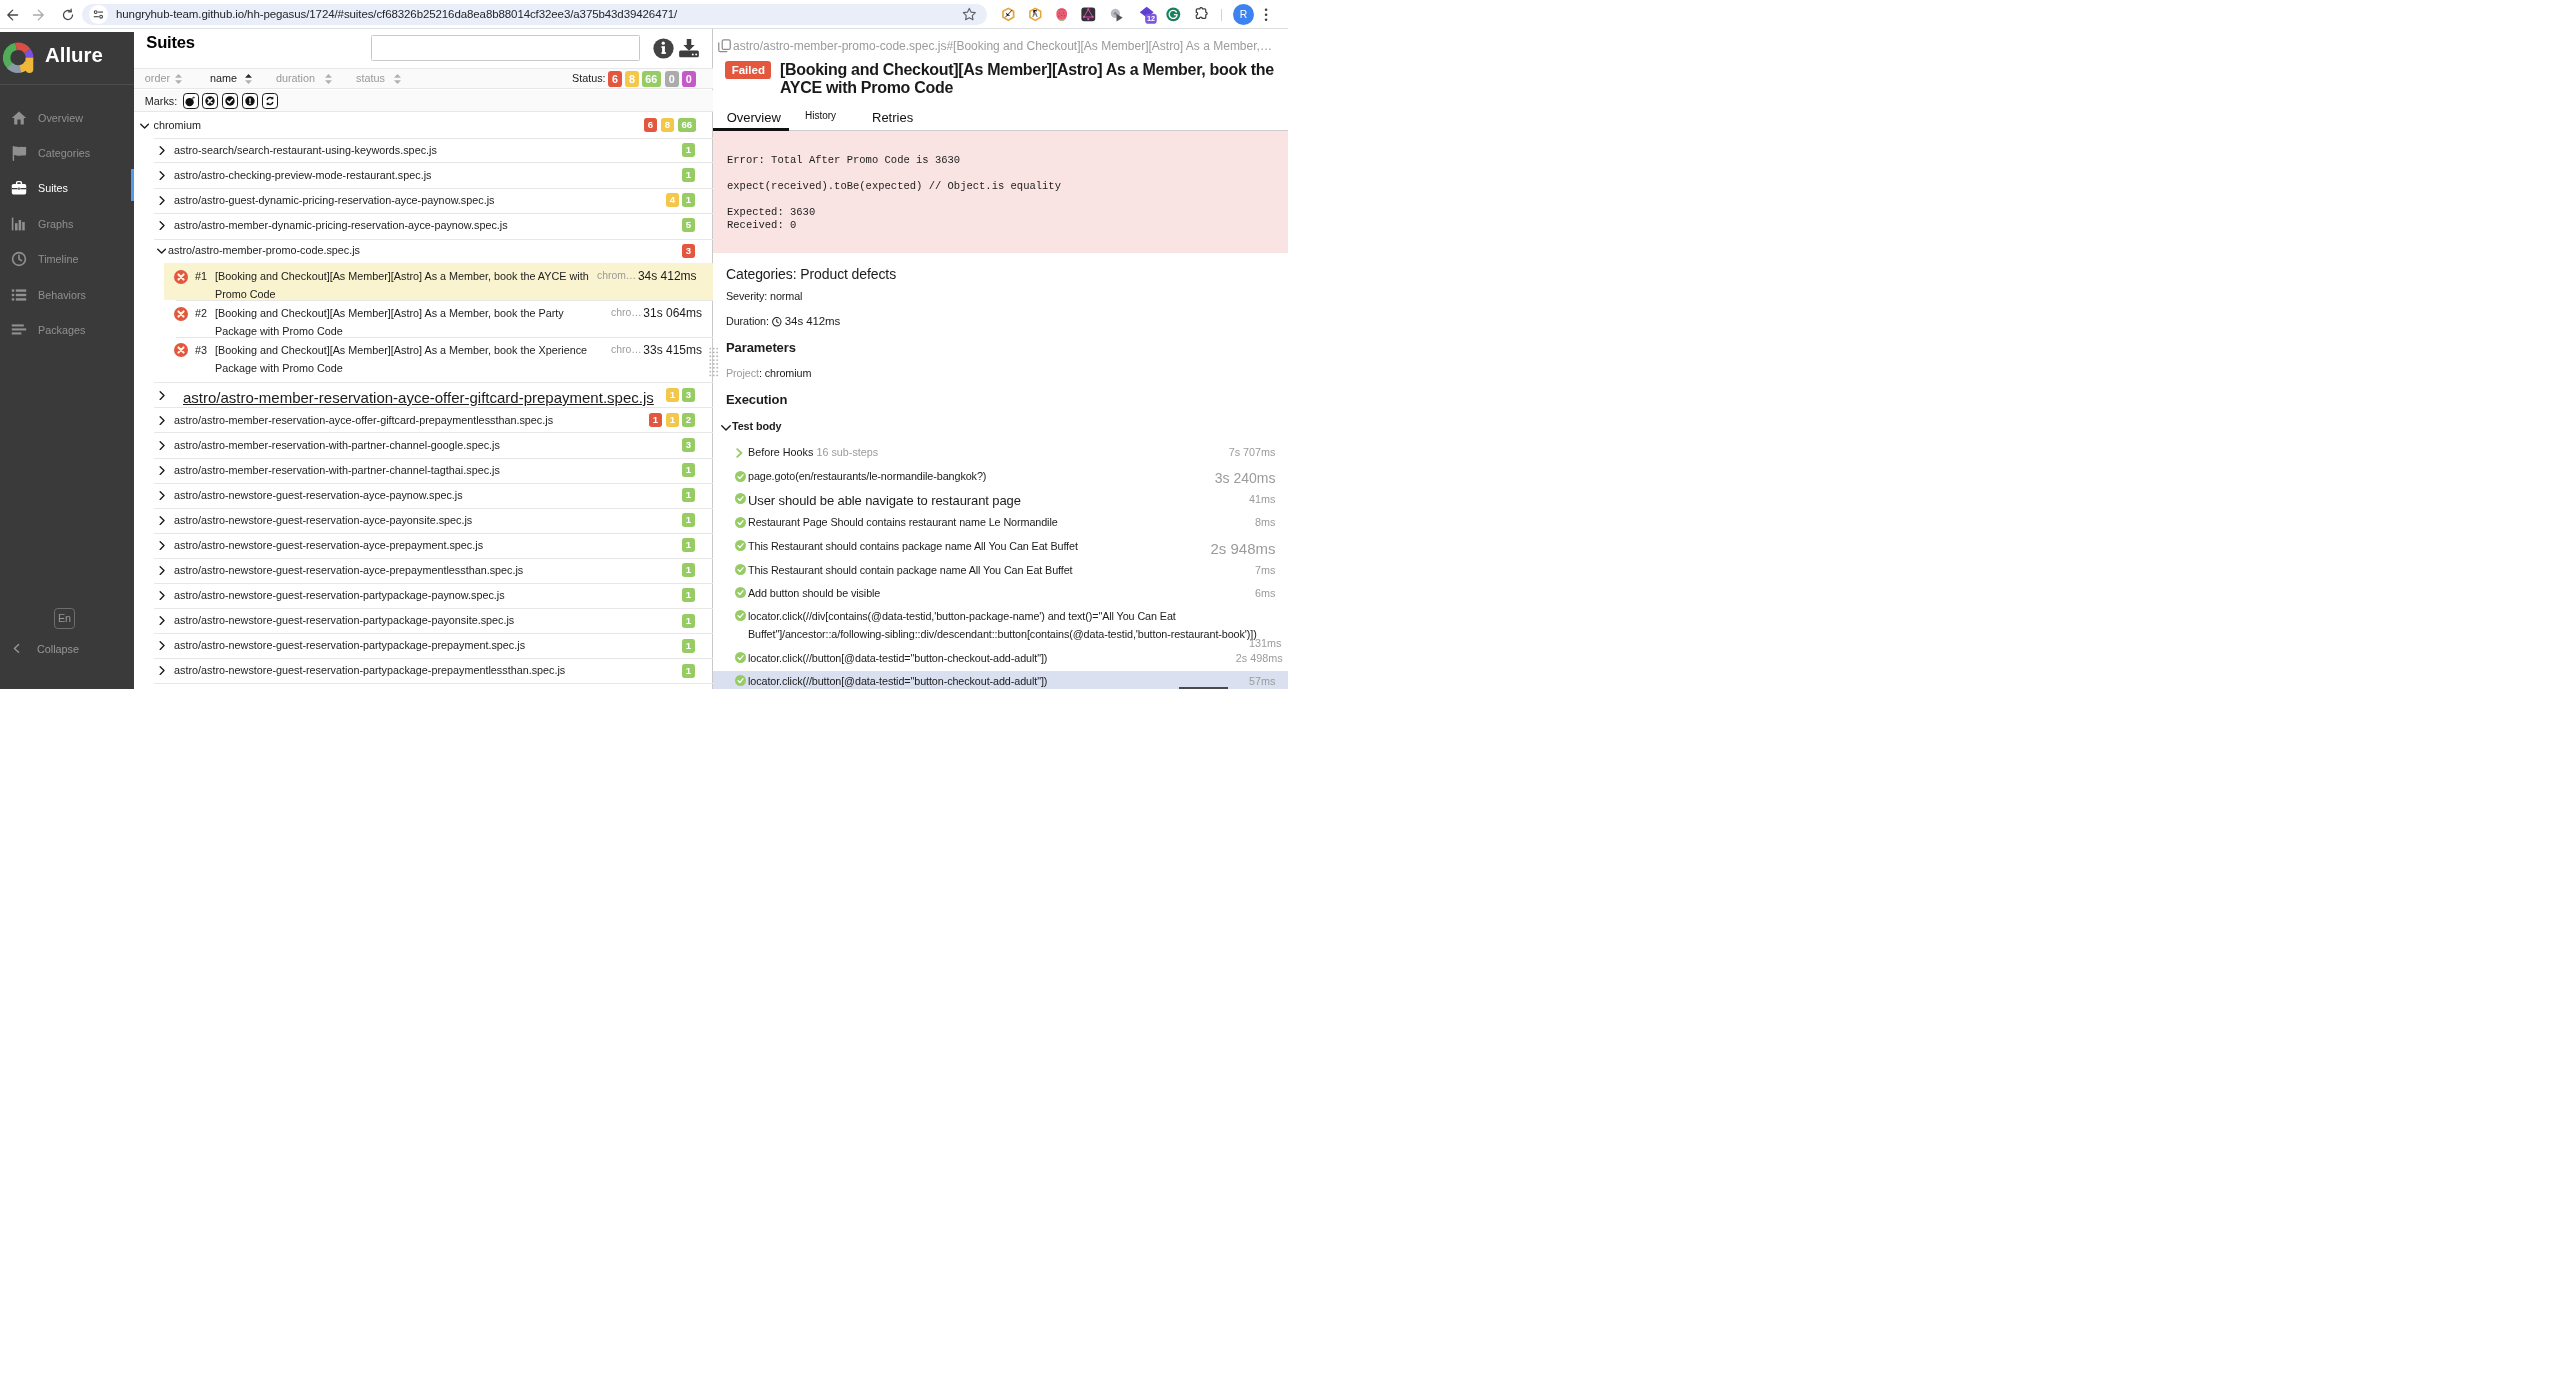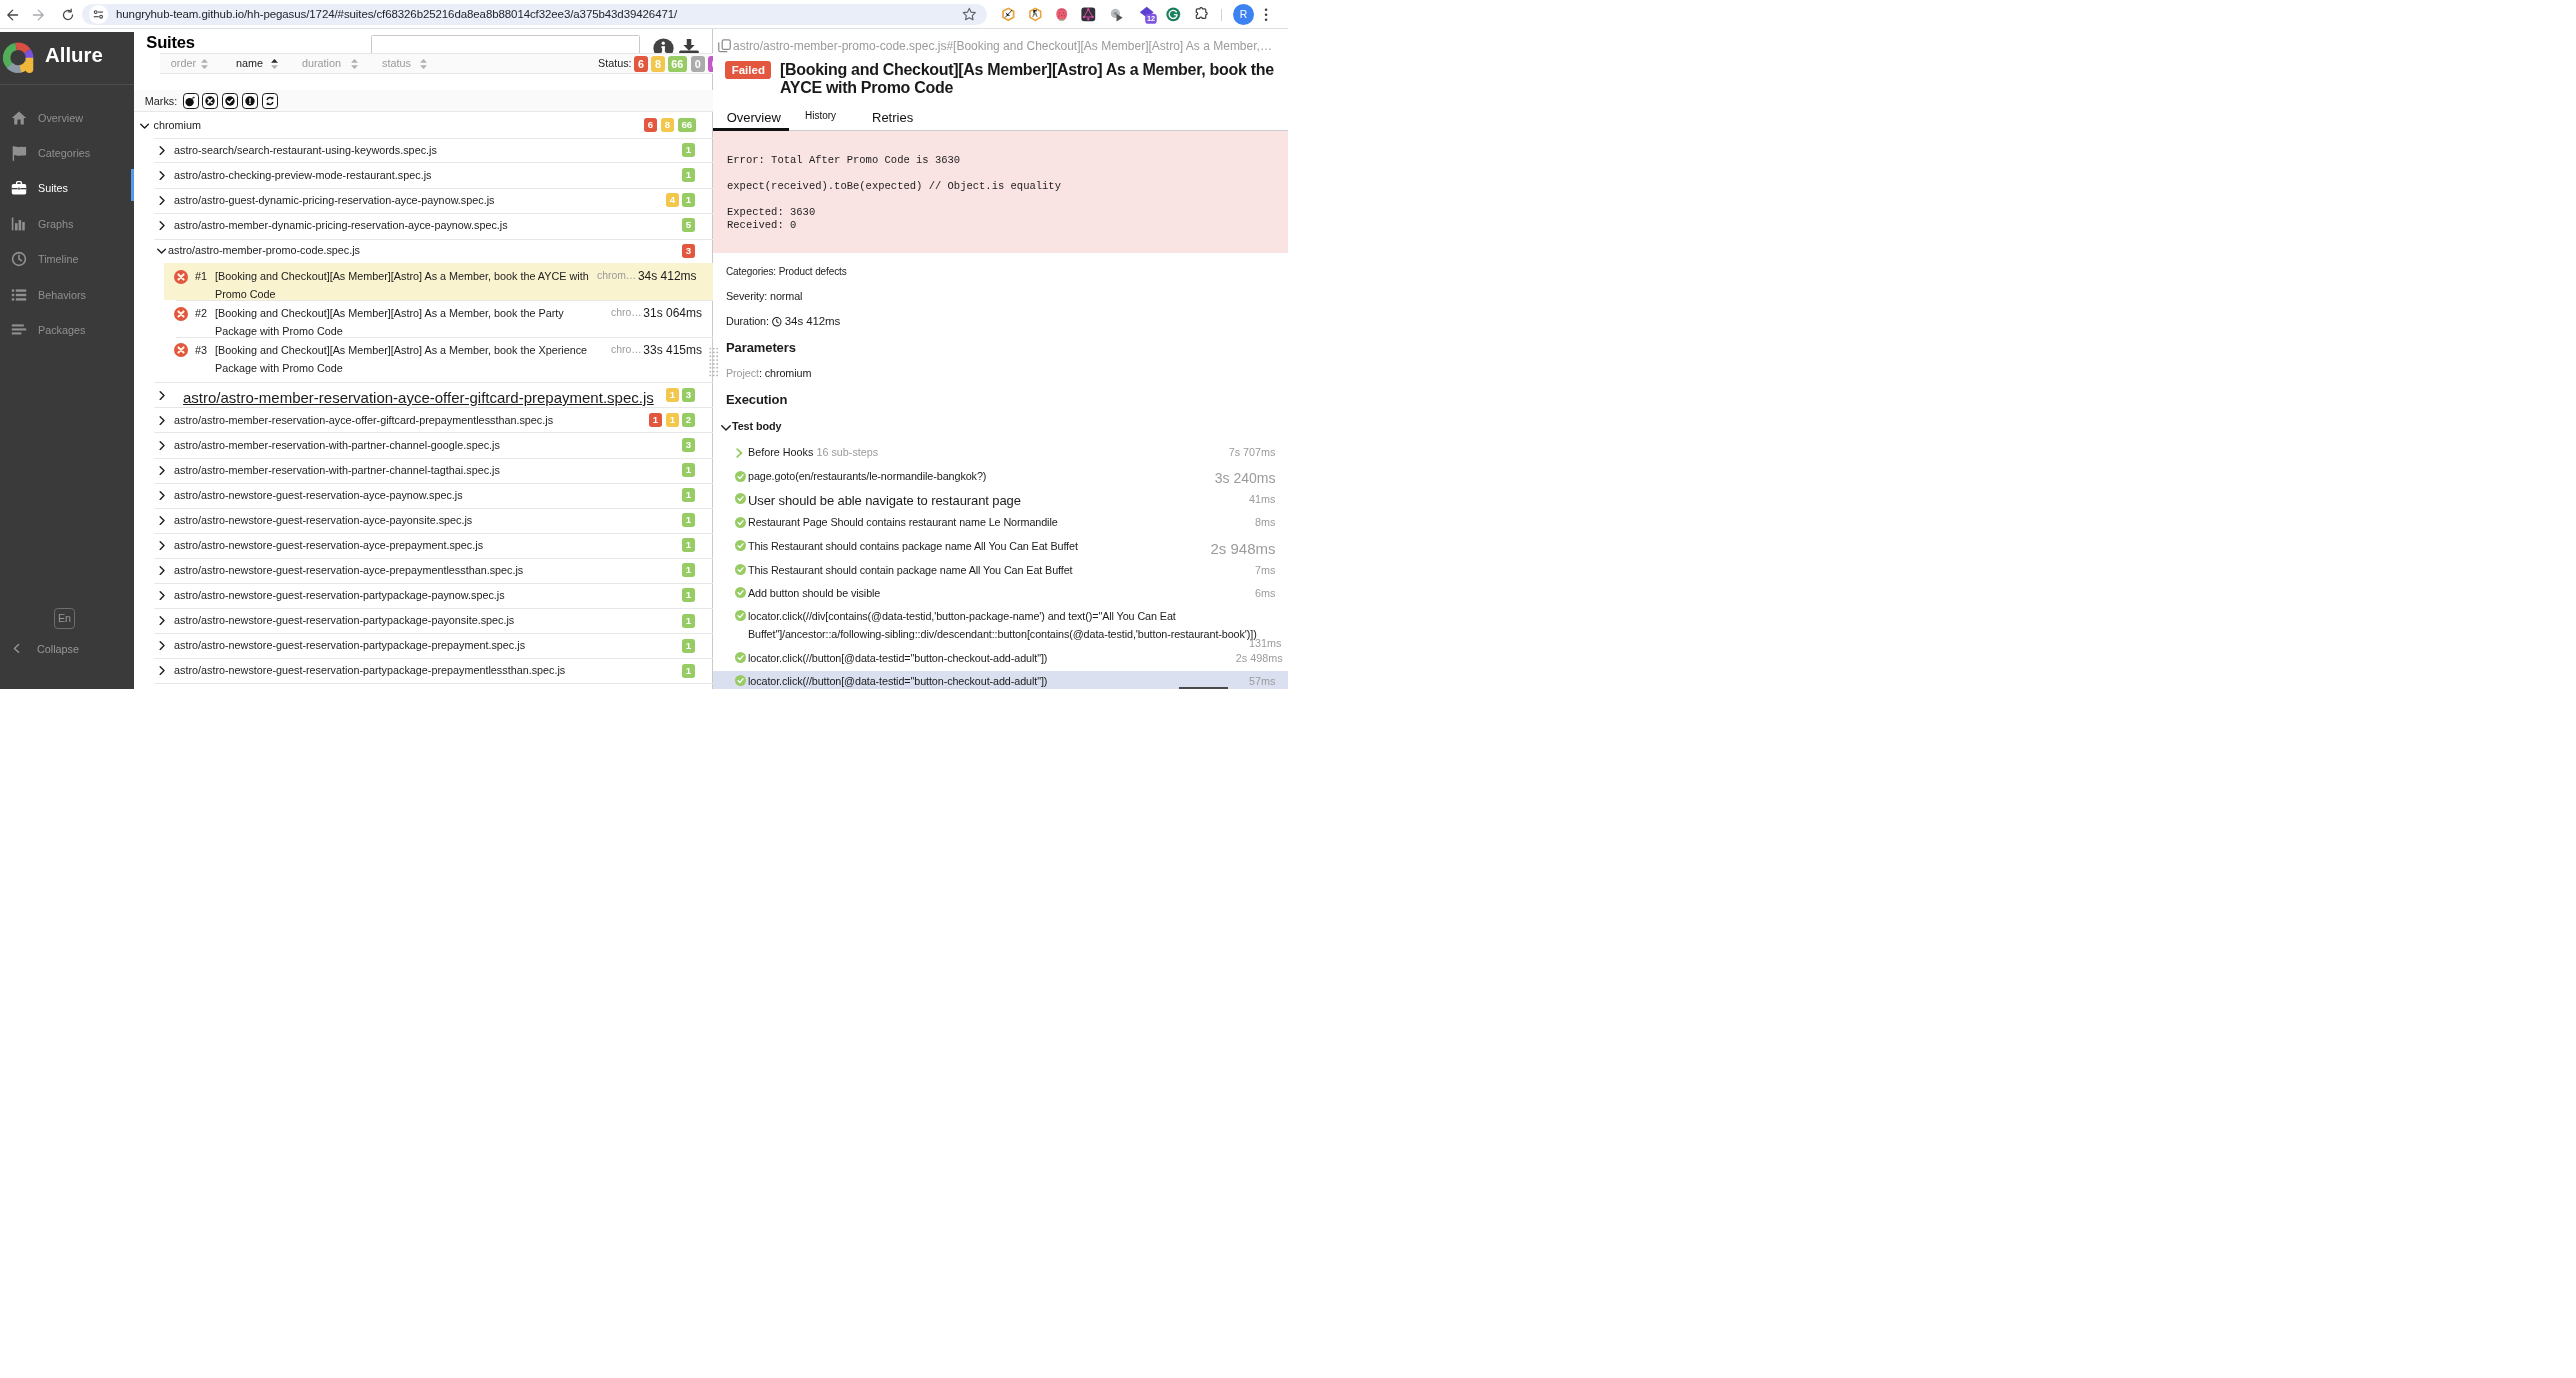--- a/index.html
+++ b/index.html
@@ -20,21 +20,21 @@
 .menuitem.active { color:#fff; }
 .mico { position:absolute; left:10.8px; top:9.2px; width:16px; height:16px; }
 #bluebar { position:absolute; left:131px; top:137px; width:3.1px; height:32px; background:#569aea; }
 #enbtn { position:absolute; left:54px; top:576px; width:21px; height:21px; border:1.2px solid #6e6e6e; border-radius:3.8px; color:#979797; font-size:10.8px; text-align:center; line-height:18.5px; }
 #collapse { position:absolute; left:37px; top:611px; color:#979797; font-size:10.8px; }
 
 #mid { position:absolute; left:134px; top:29px; width:579px; height:660px; background:#fff; border-right:0.8px solid #c9c9c9; }
 
 #h2suites { position:absolute; left:12.3px; top:3.6px; font-size:16.6px; font-weight:bold; color:#000; letter-spacing:-0.2px;}
 #search { position:absolute; left:237px; top:6.2px; width:269px; height:26px; border:0.8px solid #c9c9c9; border-radius:1.5px; }
-#sortbar { position:absolute; left:0px; top:24px; width:579px; height:21px; background:#fafafa; border-top:0.8px solid #e7e7e7; border-bottom:0.8px solid #e7e7e7; font-size:10.8px; color:#999;margin-left:26px; }
+#sortbar { position:absolute; left:0px; top:39px; width:579px; height:21px; background:#fafafa; border-top:0.8px solid #e7e7e7; border-bottom:0.8px solid #e7e7e7; font-size:10.8px; color:#999; }
 #marksrow { position:absolute; left:0px; top:61px; width:579px; height:22px; background:#fafafa; border-bottom:0.8px solid #e7e7e7; }
 .badge { position:absolute; height:16px; border-radius:3.1px; color:#fff; font-size:10.8px; font-weight:bold; text-align:center; line-height:16px; }
 .b-red { background:#e2573e; }
 .b-yel { background:#f3c74b; }
 .b-grn { background:#97cc64; }
 .b-gry { background:#ababab; }
 .b-pur { background:#c45ac8; }
 .divline { position:absolute; height:0.8px; background:#e7e7e7; }
 
 #right { position:absolute; left:713px; top:29px; width:575px; height:660px; background:#fff; }
@@ -454,21 +454,21 @@
   <div class="abs" style="left:159px;top:81px;font-size:13px;color:#111;">Retries</div>
   <div class="abs" style="left:0;top:101px;width:575px;height:0.8px;background:#ccc;"></div>
   <div class="abs" style="left:0;top:99px;width:76px;height:2.7px;background:#111;"></div>
   <div class="abs" style="left:0;top:102px;width:575px;height:122px;background:#f9e3e3;"></div>
   <pre class="abs" style="left:14px;top:125px;font-family:&quot;Liberation Mono&quot;,monospace;font-size:10.5px;line-height:13px;color:#1d1d1d;">Error: Total After Promo Code is 3630
 
 expect(received).toBe(expected) // Object.is equality
 
 Expected: 3630
 Received: 0</pre>
-  <div class="abs" style="left:13px;top:237px;font-size:10px;color:#1c1c1c;white-space:nowrap;letter-spacing:-0.1px;">Categories: Product defects</div>
+  <div class="abs" style="left:13px;top:237px;font-size:14px;color:#1c1c1c;white-space:nowrap;letter-spacing:-0.1px;">Categories: Product defects</div>
   <div class="abs" style="left:13px;top:261px;font-size:10.8px;color:#1c1c1c;white-space:nowrap;letter-spacing:-0.1px;">Severity: normal</div>
   <div class="abs" style="left:13px;top:286px;font-size:10.8px;color:#1c1c1c;white-space:nowrap;letter-spacing:-0.1px;">Duration: <span style="display:inline-block;width:13px;"></span><span style="font-size:11.5px;">34s 412ms</span></div>
   <svg class="abs" style="left:59px;top:288px" width="9.6" height="9.6" viewBox="0 0 16 16">
       <circle cx="8" cy="8" r="7" stroke="#1c1c1c" stroke-width="1.7" fill="none"></circle>
       <path d="M8 4.2 V8 L10.6 9.8" stroke="#1c1c1c" stroke-width="1.7" fill="none" stroke-linecap="round"></path>
     </svg>
   <div class="abs" style="left:13px;top:311px;font-size:13px;color:#1c1c1c;font-weight:bold;white-space:nowrap;letter-spacing:-0.1px;">Parameters</div>
   <div class="abs" style="left:13px;top:338px;font-size:10.8px;color:#1c1c1c;white-space:nowrap;letter-spacing:-0.1px;"><span style="color:#9b9b9b;">Project</span>: chromium</div>
   <div class="abs" style="left:13px;top:363px;font-size:13px;color:#1c1c1c;font-weight:bold;white-space:nowrap;letter-spacing:-0.1px;">Execution</div>
   <svg class="abs" style="left:7.7px;top:396px" width="10" height="6.2" viewBox="0 0 13 8">

